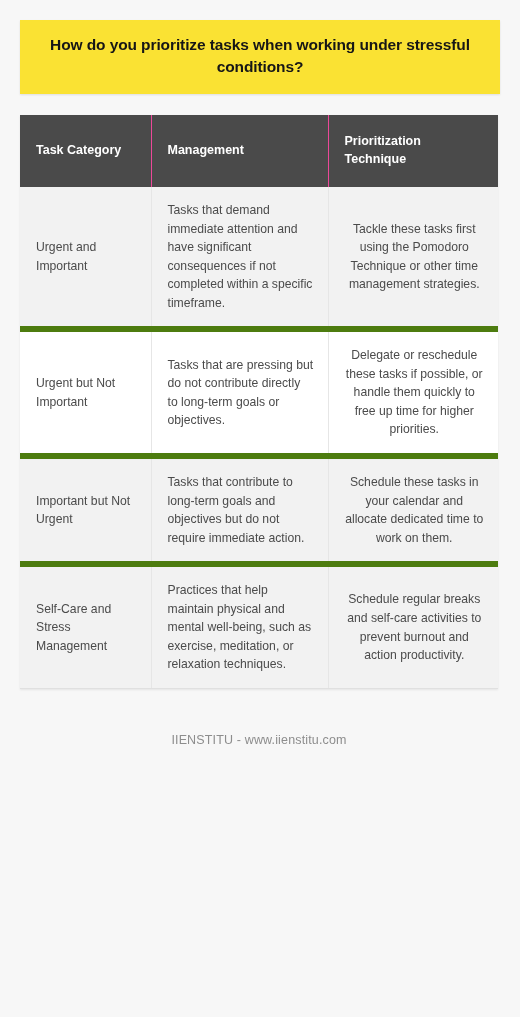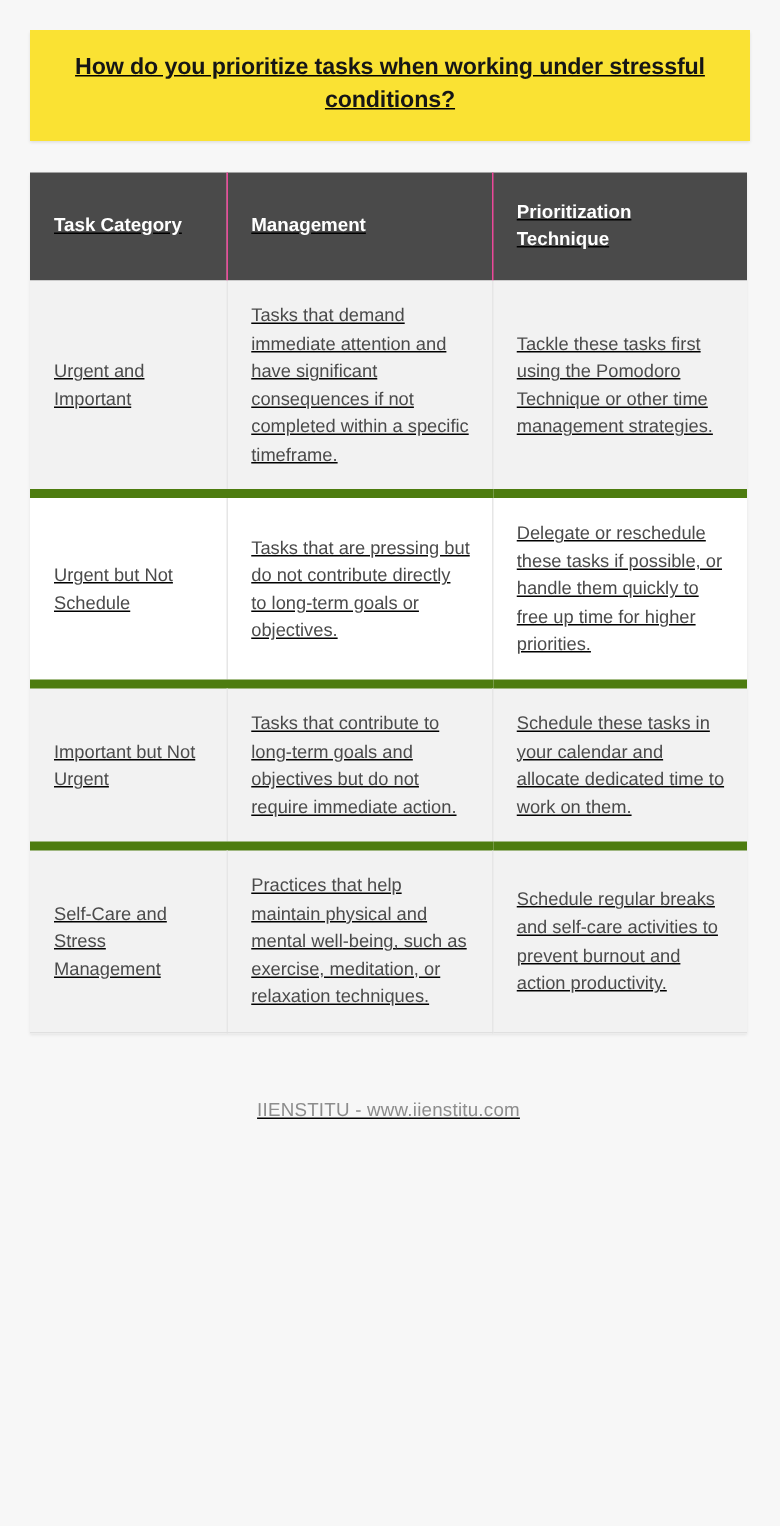--- a/index.html
+++ b/index.html
@@ -11,21 +11,20 @@
     font-family: "Liberation Sans", sans-serif;
     overflow: hidden;
   }
 
   .page {
     width: 520px;
     height: 713px;
     background: #f7f7f7;
     padding: 20px;
     position: relative;
-    text-decoration: underline;
   }
 
   
   .banner {
     width: 480px;
     background: #fae233;
     padding: 14px 30px 16px 30px;
     text-align: center;
     box-shadow: 0 1px 2px rgba(0,0,0,0.10);
   }
@@ -71,21 +70,21 @@
 
   table.matrix tbody td {
     font-size: 12.2px;
     color: #4b4b4b;
     line-height: 1.52;
     vertical-align: middle;
     padding: 14px 14px 14px 16px;
     border-right: 1px solid #e6e6e6;
     border-bottom: 6px solid #4d7c0f;
   }
-  table.matrix tbody td:last-child { border-right: none; }
+  table.matrix tbody td:last-child { border-right: none; text-align: center; }
   table.matrix tbody tr:last-child td { border-bottom: 1px solid #e0e0e0; }
 
   table.matrix tbody tr.odd td  { background: #f2f2f2; }
   table.matrix tbody tr.even td { background: #ffffff; }
 
   td.cat { color: #4b4b4b; }
 
   
   .footer {
     margin-top: 44px;
@@ -119,21 +118,21 @@
           <th>Prioritization Technique</th>
         </tr>
       </thead>
       <tbody>
         <tr class="odd">
           <td class="cat">Urgent and Important</td>
           <td>Tasks that demand immediate attention and have significant consequences if not completed within a specific timeframe.</td>
           <td>Tackle these tasks first using the Pomodoro Technique or other time management strategies.</td>
         </tr>
         <tr class="even">
-          <td class="cat">Urgent but Not Schedule</td>
+          <td class="cat">Urgent but Not Important</td>
           <td>Tasks that are pressing but do not contribute directly to long-term goals or objectives.</td>
           <td>Delegate or reschedule these tasks if possible, or handle them quickly to free up time for higher priorities.</td>
         </tr>
         <tr class="odd">
           <td class="cat">Important but Not Urgent</td>
           <td>Tasks that contribute to long-term goals and objectives but do not require immediate action.</td>
           <td>Schedule these tasks in your calendar and allocate dedicated time to work on them.</td>
         </tr>
         <tr class="odd">
           <td class="cat">Self-Care and Stress Management</td>

